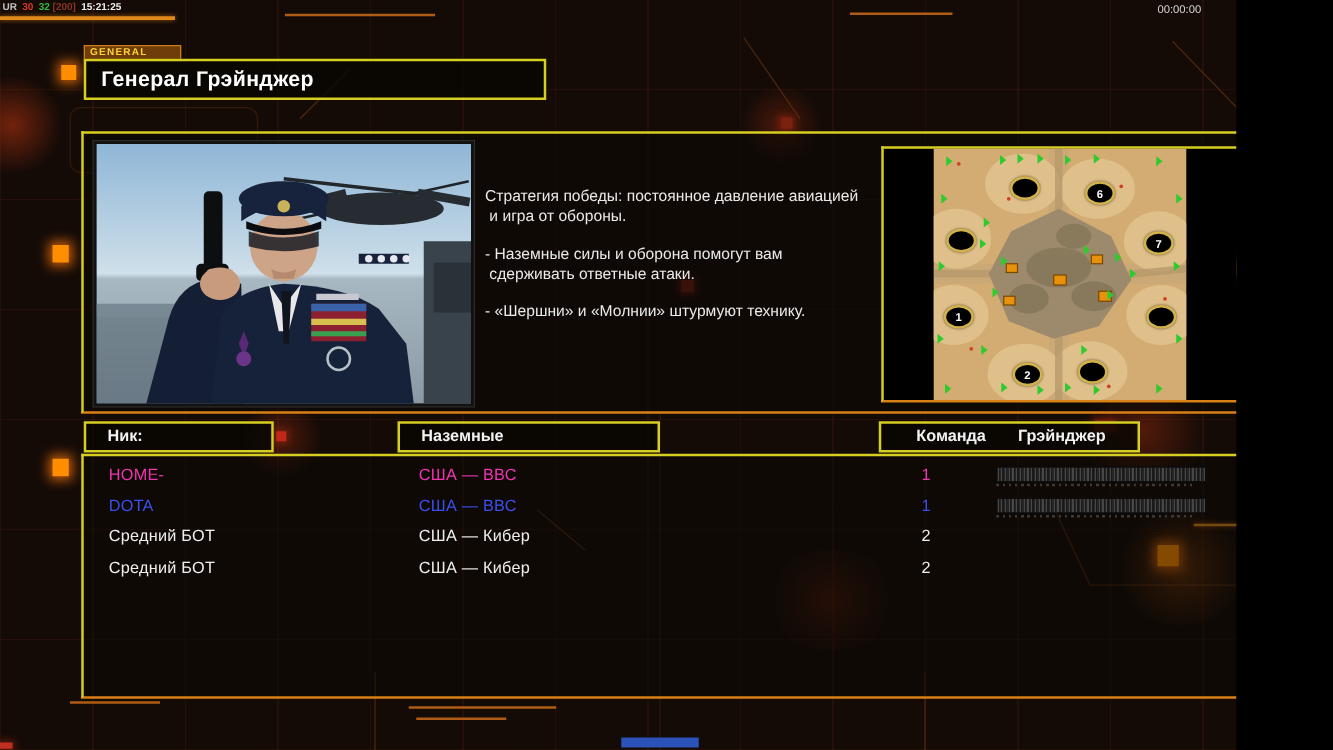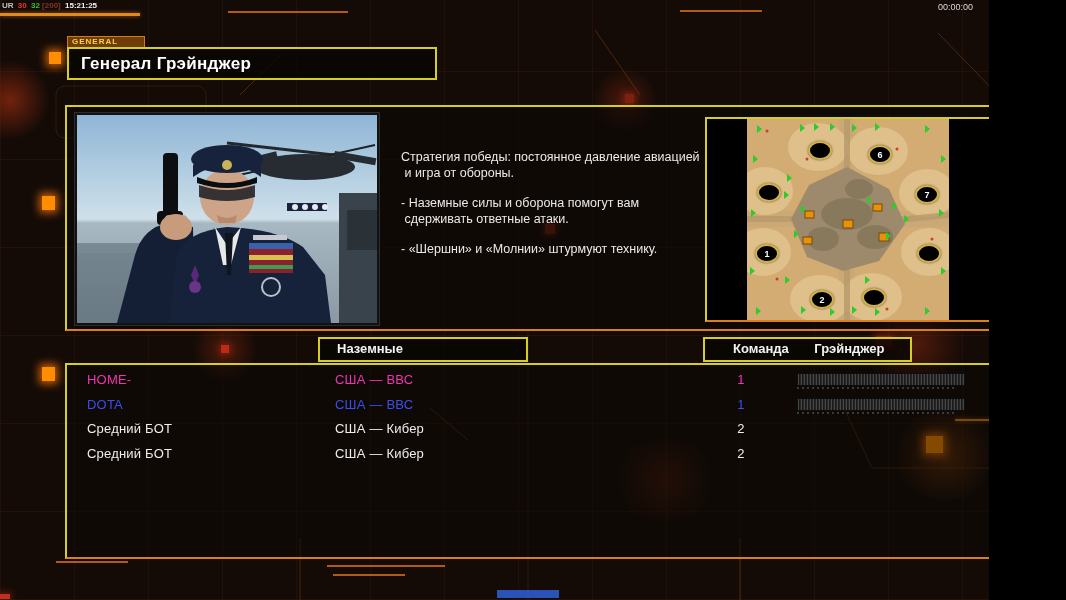--- a/index.html
+++ b/index.html
@@ -12,36 +12,36 @@
   .abs{position:absolute;}
   
   .glow{position:absolute;border-radius:50%;pointer-events:none;}
   .sq-o{position:absolute;background:#ff8d00;box-shadow:0 0 9px 3px rgba(255,120,10,.75);}
   .sq-r{position:absolute;background:#7c2010;box-shadow:0 0 6px 2px rgba(160,40,15,.5);}
   .dash-o{position:absolute;background:#b05c14;}
   .dash-bright{position:absolute;background:#e08a1c;box-shadow:0 0 4px rgba(255,140,20,.6);}
   
   .debug{position:absolute;top:1px;left:2px;font-size:8px;font-weight:bold;letter-spacing:0;}
   .debug span{margin-right:2px;}
-  .timer{position:absolute;top:2px;right:16px;font-size:9px;color:#d8d8d8;}
+  .timer{position:absolute;top:2px;right:28px;font-size:9px;color:#d8d8d8;}
   
   .tab{position:absolute;left:67px;top:36px;width:72px;height:11px;background:#6e3d0a;
     border:1px solid #cf7b16;color:#ffd23a;font-size:8px;font-weight:bold;
     letter-spacing:1px;line-height:10px;padding-left:4px;}
   .titlebox{position:absolute;left:67px;top:47px;width:366px;height:29px;
     border:2px solid #d6ce20;background:rgba(8,6,3,.78);}
   .titlebox .t{font-size:17px;font-weight:bold;color:#fff;padding:5px 0 0 12px;letter-spacing:.3px;}
   
   .panel{position:absolute;left:65px;top:105px;width:930px;height:222px;
     border:2px solid #d6ce20;border-bottom-color:#d98016;background:rgba(12,8,5,.6);}
   .portrait{position:absolute;left:8px;top:6px;width:300px;height:208px;
     background:#000;border:2px solid #121212;outline:1px solid #2c2c2c;overflow:hidden;}
   .brief{position:absolute;left:318px;top:42px;width:322px;font-size:12.5px;
     line-height:16px;color:#eaeaea;}
-  .brief p{margin:0 0 14px 16px;white-space:pre-wrap;}
+  .brief p{margin:0 0 14px 3px;white-space:pre-wrap;}
   
   .mapbox{position:absolute;left:638px;top:10px;width:284px;height:201px;
     border:2px solid #d6ce20;border-bottom-color:#d98016;background:#000;}
   .maparea{position:absolute;left:40px;top:0;width:202px;height:201px;background:#d2ac72;}
   .crater{position:absolute;width:20px;height:15px;background:#000;border:2px solid #d2b24a;
     border-radius:50%;box-shadow:inset 0 0 3px #000, 0 0 2px rgba(0,0,0,.6);
     display:flex;align-items:center;justify-content:center;}
   .crater .n{font-size:9px;font-weight:bold;color:#fff;text-shadow:0 1px 1px #000;}
   
   .hbox{position:absolute;height:21px;border:2px solid #d6ce20;background:rgba(8,6,3,.8);
@@ -282,20 +282,23 @@
           </div><div class="crater" style="left: 10px; top: 64px;"></div><div class="crater" style="left: 168px; top: 66px;">
             <span class="n">7</span>
           </div><div class="crater" style="left: 8px; top: 125px;">
             <span class="n">1</span>
           </div><div class="crater" style="left: 170px; top: 125px;"></div><div class="crater" style="left: 63px; top: 171px;">
             <span class="n">2</span>
           </div><div class="crater" style="left: 115px; top: 169px;"></div></div>
     </div>
   </div>
 
+  <div class="hbox" style="left:67px;top:337px;width:148px;">
+    <div class="pl">Ник:</div>
+  </div>
   <div class="hbox" style="left:318px;top:337px;width:206px;">
     <div class="pl">Наземные</div>
   </div>
   <div class="hbox" style="left:703px;top:337px;width:205px;">
     <span class="pl" style="padding-left:28px;">Команда</span>
     <span style="margin-left:22px;">Грэйнджер</span>
   </div>
 
   <div class="tablebox">
     <div id="tbody" style="position:absolute;inset:0;">

